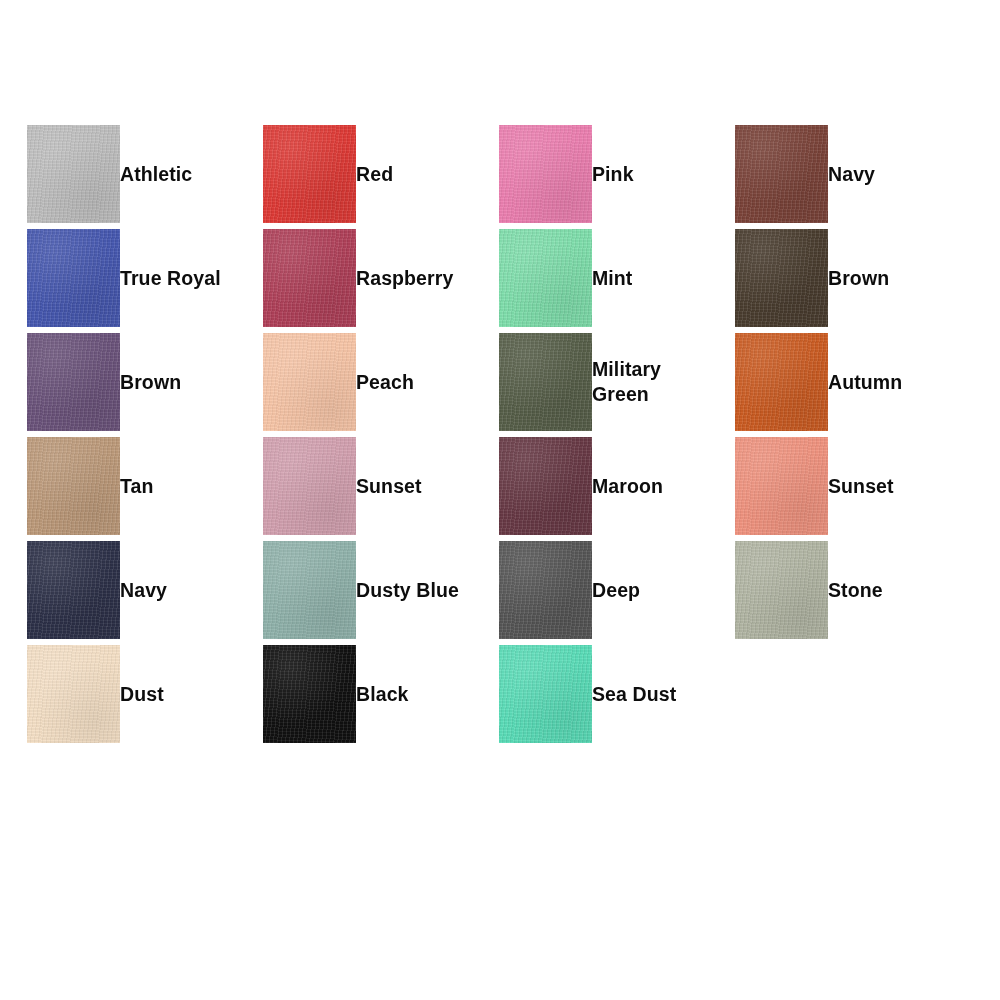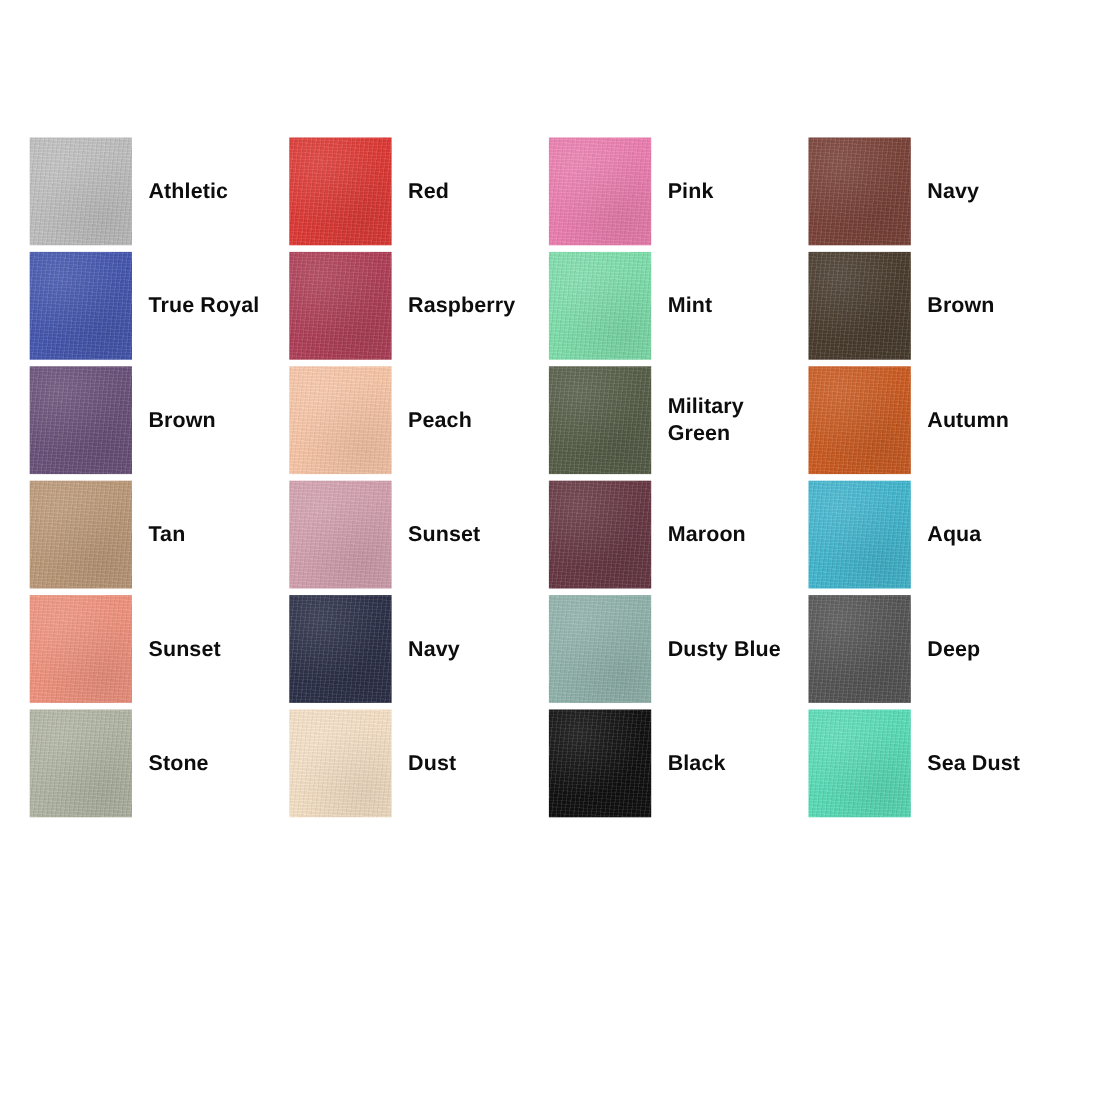--- a/index.html
+++ b/index.html
@@ -80,21 +80,21 @@
         rgba(0,0,0,0.035) 3px
       ),
       radial-gradient(circle at 28% 22%, rgba(255,255,255,0.10), rgba(255,255,255,0) 58%),
       radial-gradient(circle at 74% 78%, rgba(0,0,0,0.07), rgba(0,0,0,0) 62%);
     pointer-events: none;
   }
 
   .swatch-chip.heather::before { opacity: 1; }
 
   .swatch-label {
-    margin-left: 15px;
+    margin-left: 0;
     font-size: 19.5px;
     font-weight: bold;
     line-height: 25px;
     color: #0d0d0d;
     letter-spacing: 0.1px;
     white-space: pre-line;
     font-family: "Liberation Sans", sans-serif;
   }
 
   .spacer-cell { height: 104px; }
@@ -159,24 +159,20 @@
       </div>
       <div class="swatch-cell">
         <div class="swatch-chip" style="background-color: rgb(211, 161, 176);"></div>
         <div class="swatch-label">Sunset</div>
       </div>
       <div class="swatch-cell">
         <div class="swatch-chip heather" style="background-color: rgb(104, 57, 69);"></div>
         <div class="swatch-label">Maroon</div>
       </div>
       <div class="swatch-cell">
-        <div class="swatch-chip heather" style="background-color: rgb(67, 183, 207);"></div>
-        <div class="swatch-label">Aqua</div>
-      </div>
-      <div class="swatch-cell">
         <div class="swatch-chip" style="background-color: rgb(240, 147, 127);"></div>
         <div class="swatch-label">Sunset</div>
       </div>
       <div class="swatch-cell">
         <div class="swatch-chip heather" style="background-color: rgb(45, 49, 73);"></div>
         <div class="swatch-label">Navy</div>
       </div>
       <div class="swatch-cell">
         <div class="swatch-chip" style="background-color: rgb(145, 179, 172);"></div>
         <div class="swatch-label">Dusty Blue</div>

